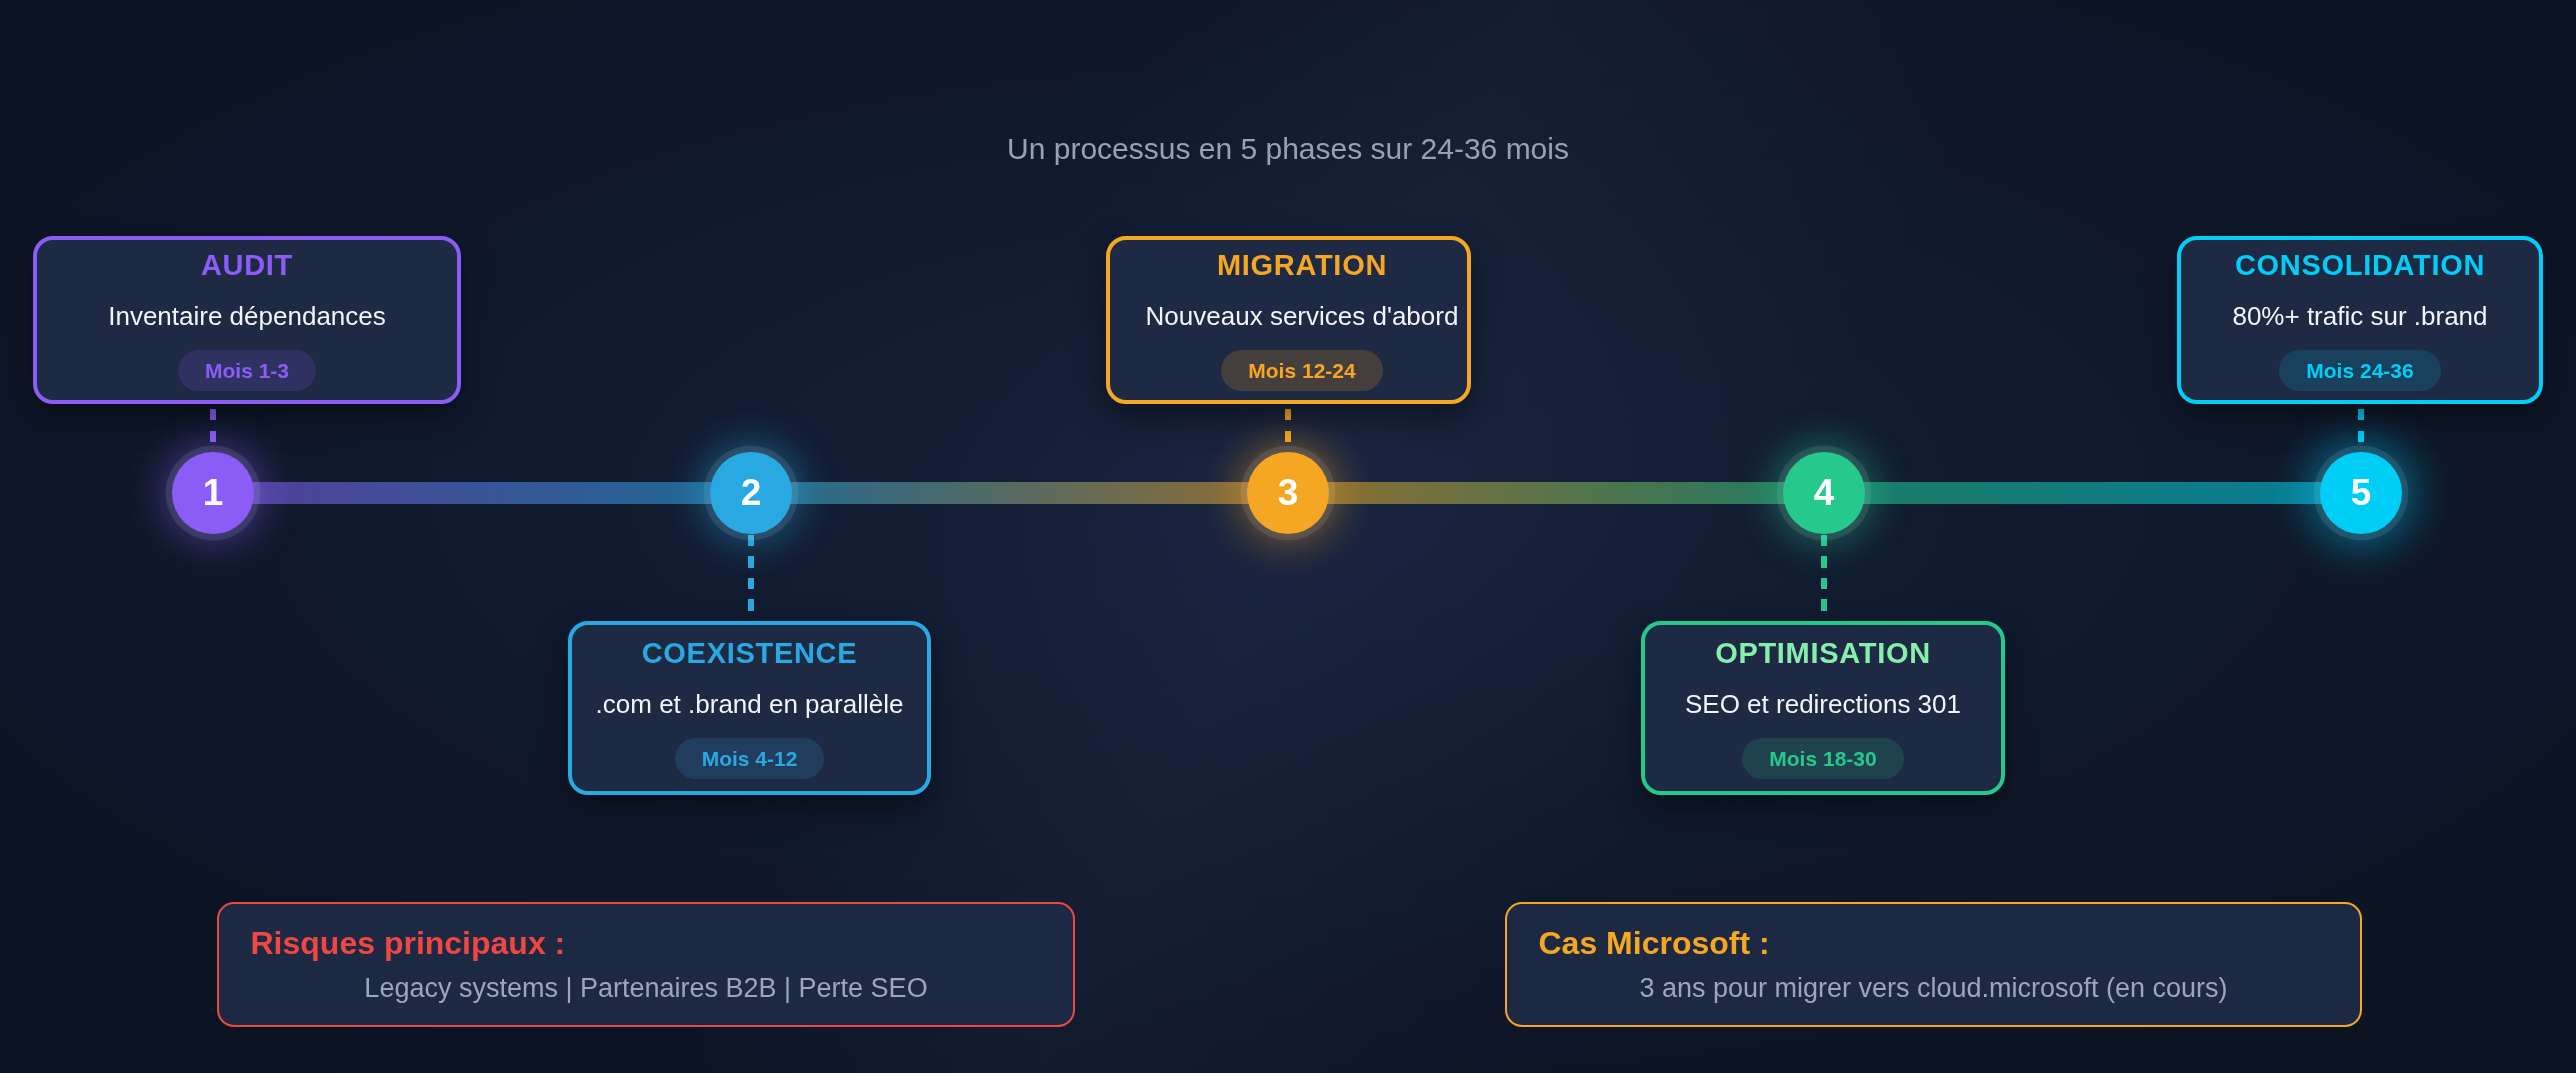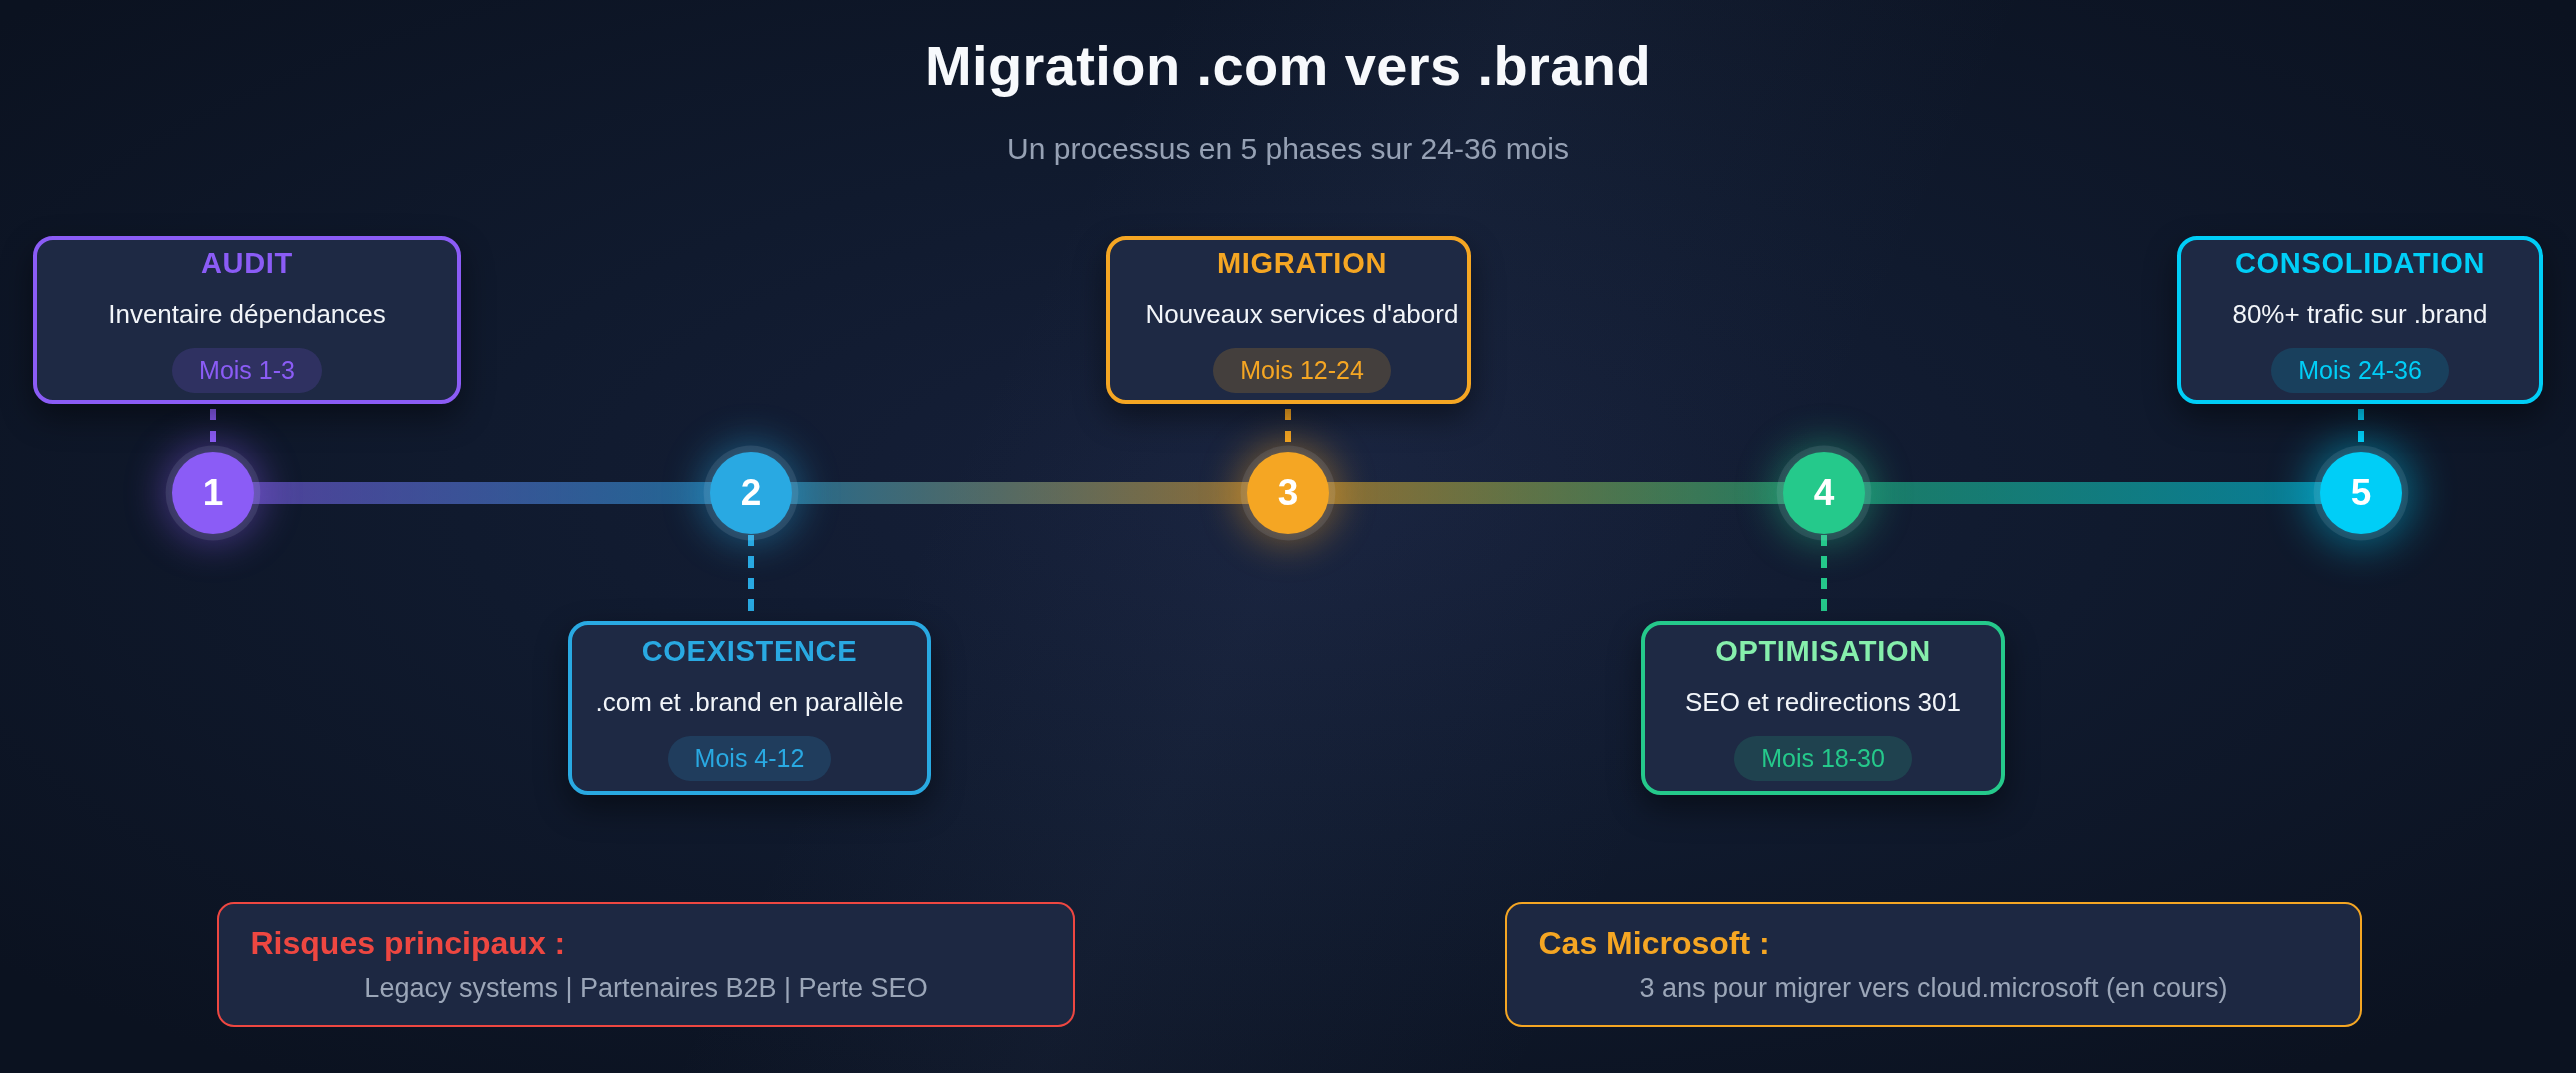--- a/index.html
+++ b/index.html
@@ -45,21 +45,21 @@
     box-shadow:0 13px 31.5px rgba(0,0,0,0.45);
     display:flex;flex-direction:column;align-items:center;justify-content:center;
     gap:18.6px;padding:21.5px 13px;text-align:center;
   }
   .card.toprow{top:236px;height:168px;}
   .card.bottomrow{top:621px;height:174px;}
   .card-title{font-size:29px;font-weight:700;letter-spacing:0.7px;}
   .card-desc{font-size:26px;color:#f2f5f9;white-space:nowrap;}
   .pill{
     display:inline-block;border-radius:715px;padding:8.6px 27px;
-    font-size:25px;font-weight:400;line-height:1.1;
+    font-size:21px;font-weight:700;line-height:1.1;
   }
   
   .p1 .card-title, .p1.dash-c, .t1{color:#8b5cf6;}
   .p2 .card-title, .t2{color:#29a9e2;}
   .p3 .card-title, .t3{color:#f5a623;}
   .p4 .card-title, .t4{color:#86efac;}
   .p5 .card-title, .t5{color:#00cef7;}
   .card.p1{border-color:#8b5cf6;}
   .card.p2{border-color:#29a9e2;}
   .card.p3{border-color:#f5a623;padding-left:40px;}
@@ -102,21 +102,20 @@
   #circle1{left:172px;} #circle2{left:710px;} #circle3{left:1247px;} #circle4{left:1783px;} #circle5{left:2320px;}
   #dash1{left:210px;} #dash2{left:748px;} #dash3{left:1285px;} #dash4{left:1821px;} #dash5{left:2358px;}
   #note1{left:217px;width:858px;}
   #note2{left:1505px;width:857px;}
 </style>
 </head>
 <body>
 
 <div id="stage">
 
-  <div class="title">Migration .com vers .brand</div>
   <div class="subtitle">Un processus en 5 phases sur 24-36 mois</div>
 
   <div class="tbar"></div>
 
   <div class="dash top p1" id="dash1"></div>
   <div class="dash bottom p2" id="dash2"></div>
   <div class="dash top p3" id="dash3"></div>
   <div class="dash bottom p4" id="dash4"></div>
   <div class="dash top p5" id="dash5"></div>
 

